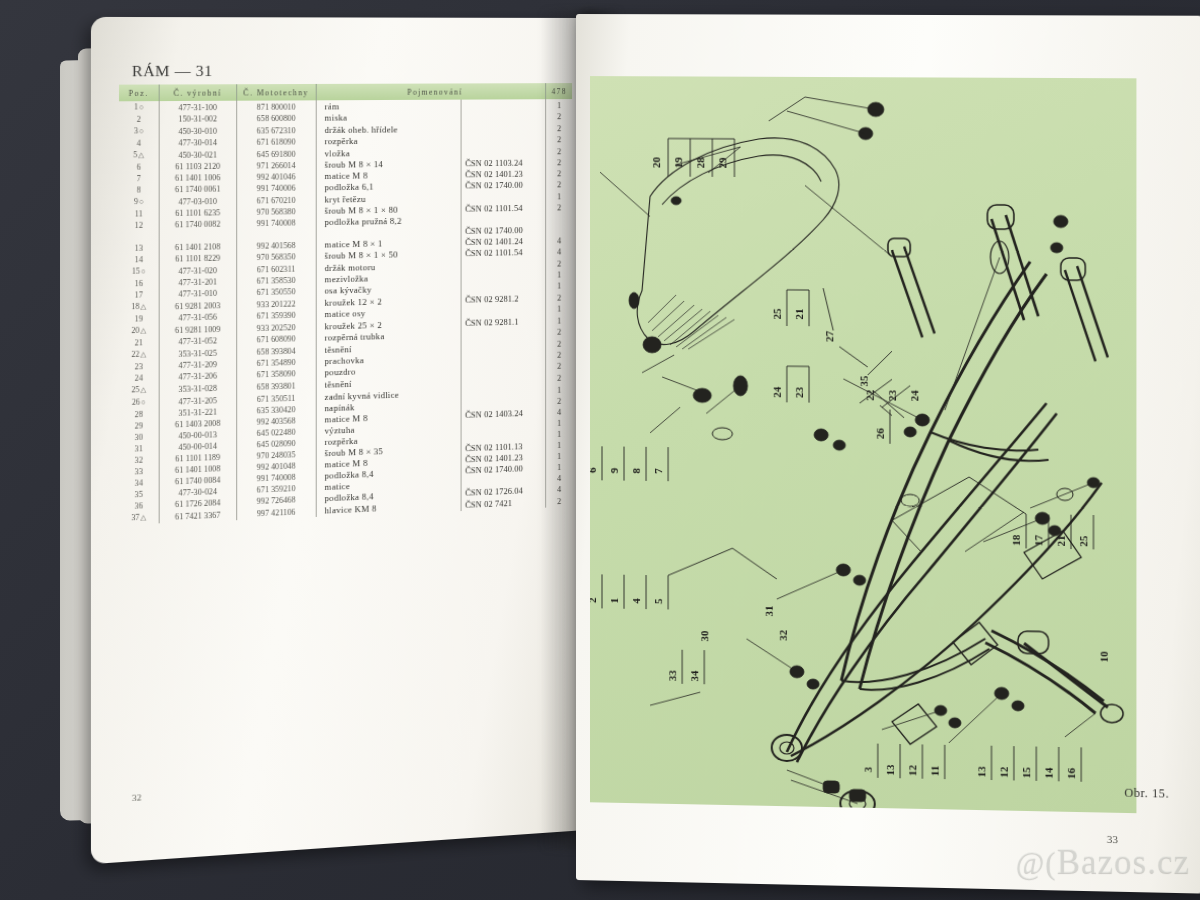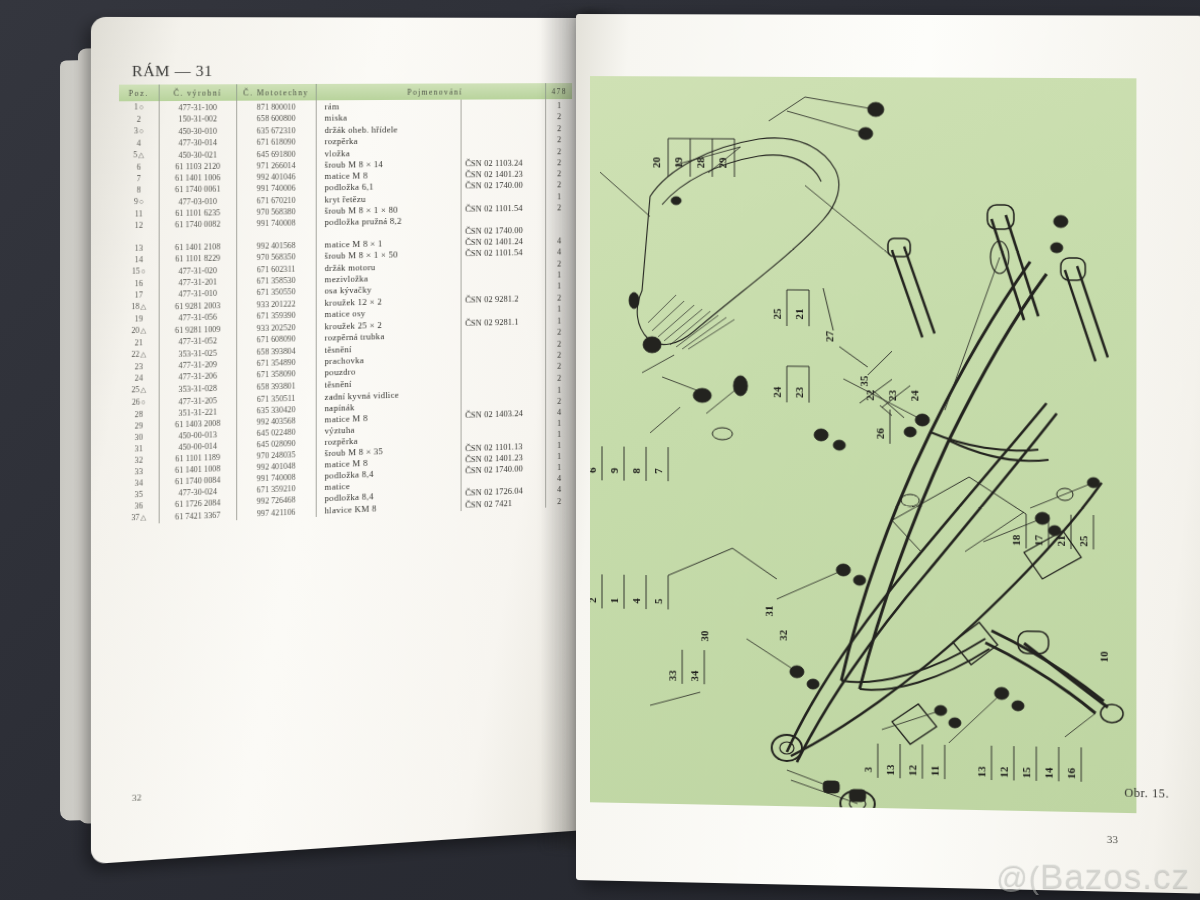--- a/index.html
+++ b/index.html
@@ -95,22 +95,22 @@
     overflow:hidden;
   }
   .fig-box svg{position:absolute;inset:0;}
   .caption{position:absolute;right:36px;bottom:90px;font-size:12px;color:#2f2f2c;letter-spacing:.6px;}
   .page-no-r{position:absolute;right:86px;bottom:46px;font-size:11px;color:#55554f;}
 
   .lbl{font-size:11px;fill:#1e1e1c;font-family:"Liberation Serif",serif;font-weight:bold;}
 
   
   .wm{
-    position:absolute;right:10px;bottom:4px;
-    font-size:35px;font-family:Liberation Sans, sans-serif;
+    position:absolute;right:10px;bottom:18px;
+    font-size:35px;font-family:Liberation Serif, serif;
     color:rgba(225,228,222,.40);
     letter-spacing:1px;
     text-shadow:0 1px 1px rgba(0,0,0,.18);
     pointer-events:none;white-space:nowrap;margin-top:24px;
   }
   .wm .at{font-size:31px;}
 </style>
 </head>
 <body>
 

